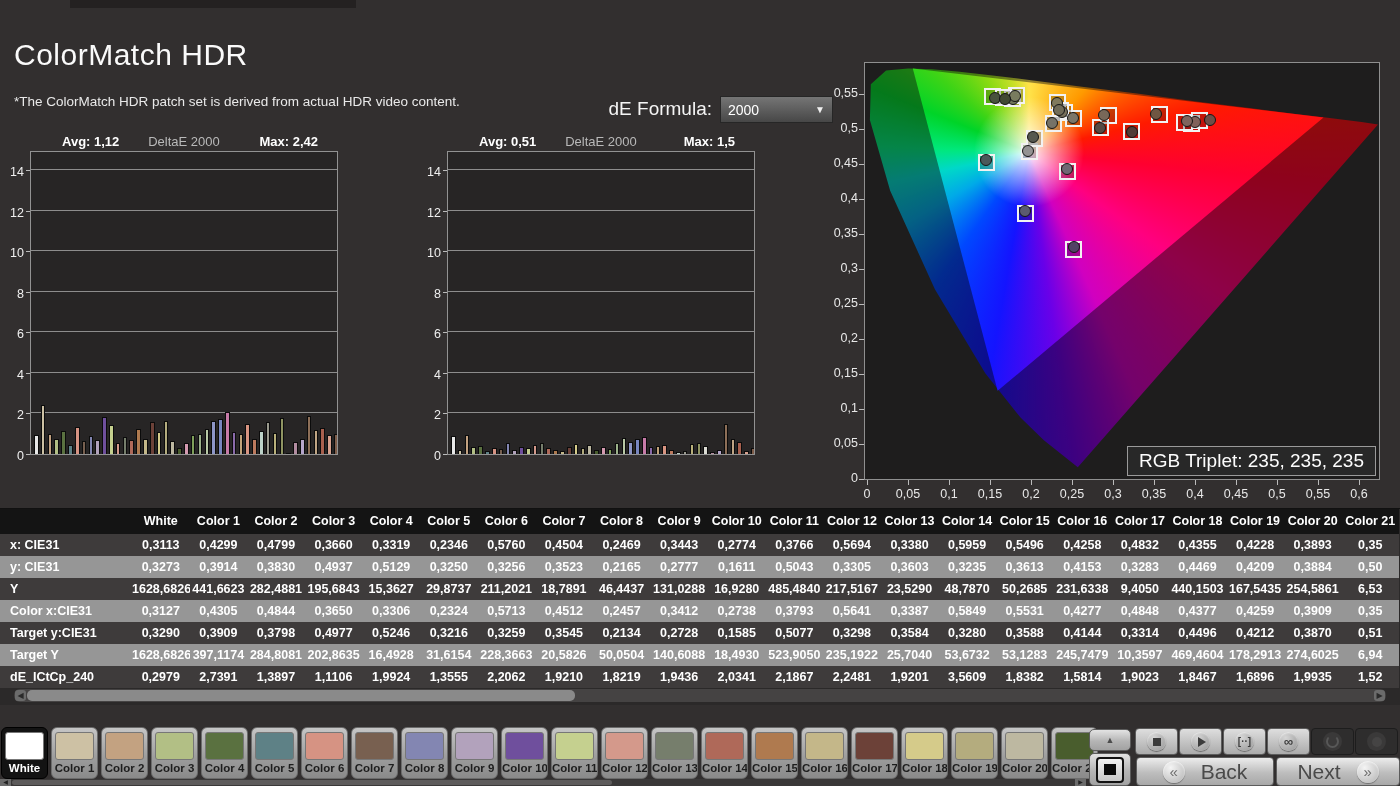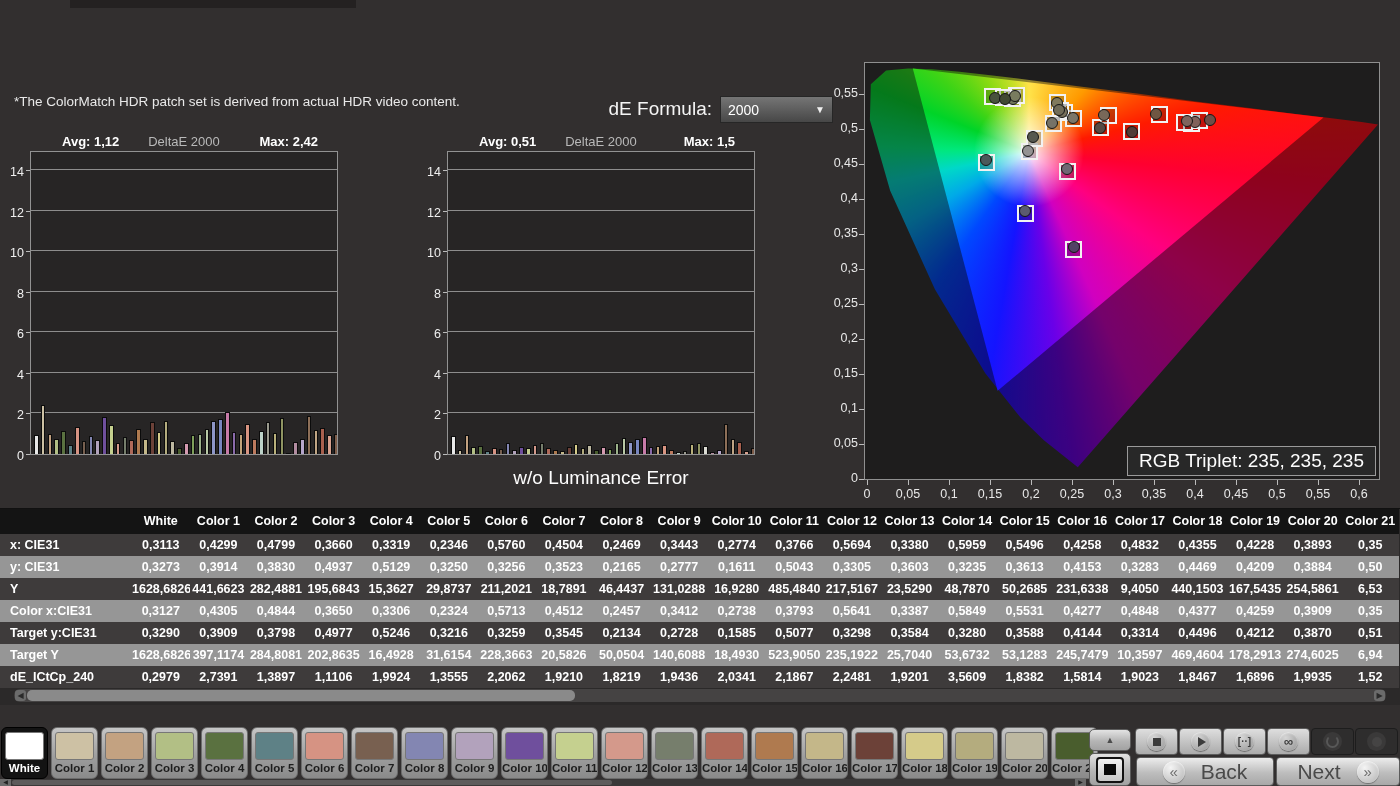--- a/index.html
+++ b/index.html
@@ -107,20 +107,21 @@
            font-size:15px;line-height:22px;text-align:center;color:#6e6e6e;}
   .back-btn{left:1136px;top:757px;width:138px;}
   .next-btn{left:1276px;top:757px;width:124px;}
 </style>
 </head>
 <body>
 
 <div id="app">
 
   <div class="abs top-strip"></div>
+  <div class="abs page-title">ColorMatch HDR</div>
   <div class="abs page-subtitle">*The ColorMatch HDR patch set is derived from actual HDR video content.</div>
 
   <div class="abs de-label">dE Formula:</div>
   <div class="abs de-select">
     <span>2000</span>
     <span class="de-caret">▼</span>
   </div>
 
   <div class="abs chart" id="chart0" style="left:30px;top:151px;height:304px">
     <div class="hdr">
@@ -273,21 +274,20 @@
         <div class="bar" style="left: 316.72px; height: 7.09333px; background: rgb(134, 165, 100);"></div>
         <div class="bar" style="left: 323.54px; height: 5.06667px; background: rgb(179, 168, 117);"></div>
         <div class="bar" style="left: 330.36px; height: 4.05333px; background: rgb(210, 160, 166);"></div>
         <div class="bar" style="left: 337.18px; height: 8.10667px; background: rgb(146, 160, 180);"></div>
         <div class="bar" style="left: 344px; height: 11.1467px; background: rgb(173, 106, 85);"></div>
         <div class="bar" style="left: 350.82px; height: 13.1733px; background: rgb(201, 194, 160);"></div>
         <div class="bar" style="left: 357.64px; height: 10.1333px; background: rgb(164, 154, 126);"></div>
         <div class="bar" style="left: 364.46px; height: 7.09333px; background: rgb(183, 143, 119);"></div>
       </div>
     <div class="yaxis"></div>
-    <div class="chart-title">w/o Luminance Error</div>
   <div class="ylab" style="bottom: -8px;">0</div>
       <div class="ytick" style="bottom: 0px; position: absolute;"></div>
       <div class="ylab" style="bottom: 32.5333px;">2</div>
       <div class="ytick" style="bottom: 40.5333px; position: absolute;"></div>
       <div class="ylab" style="bottom: 73.0667px;">4</div>
       <div class="ytick" style="bottom: 81.0667px; position: absolute;"></div>
       <div class="ylab" style="bottom: 113.6px;">6</div>
       <div class="ytick" style="bottom: 121.6px; position: absolute;"></div>
       <div class="ylab" style="bottom: 154.133px;">8</div>
       <div class="ytick" style="bottom: 162.133px; position: absolute;"></div>

